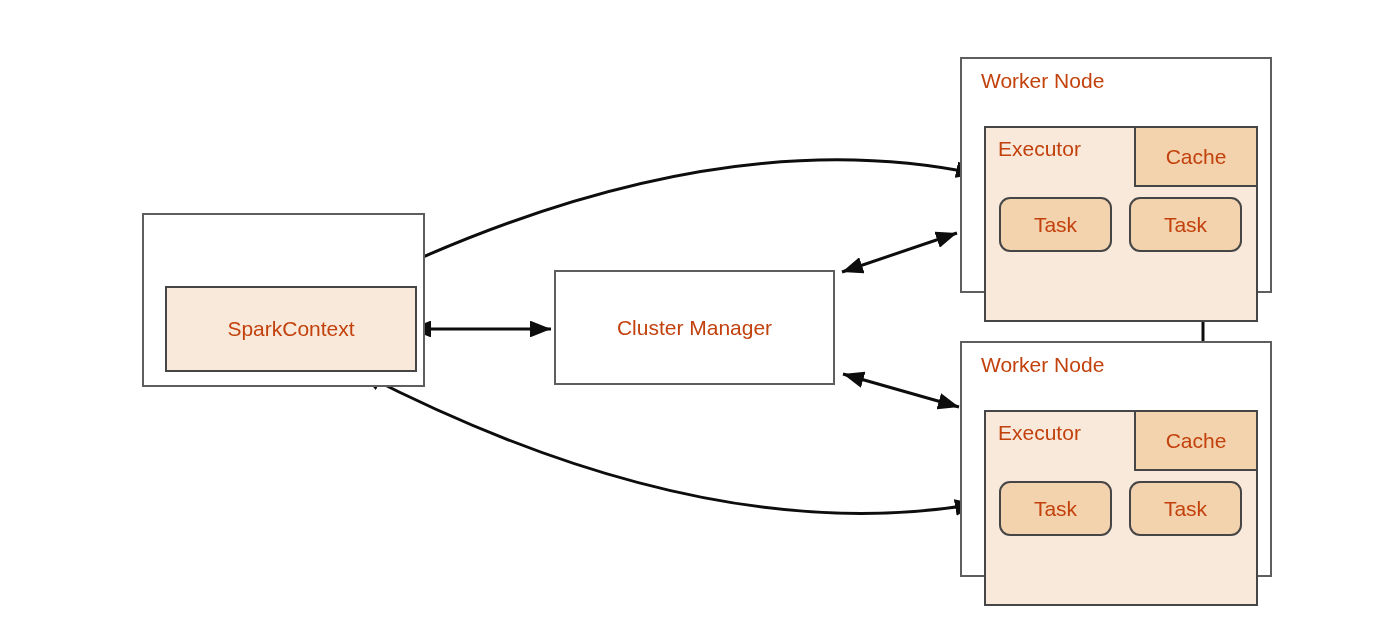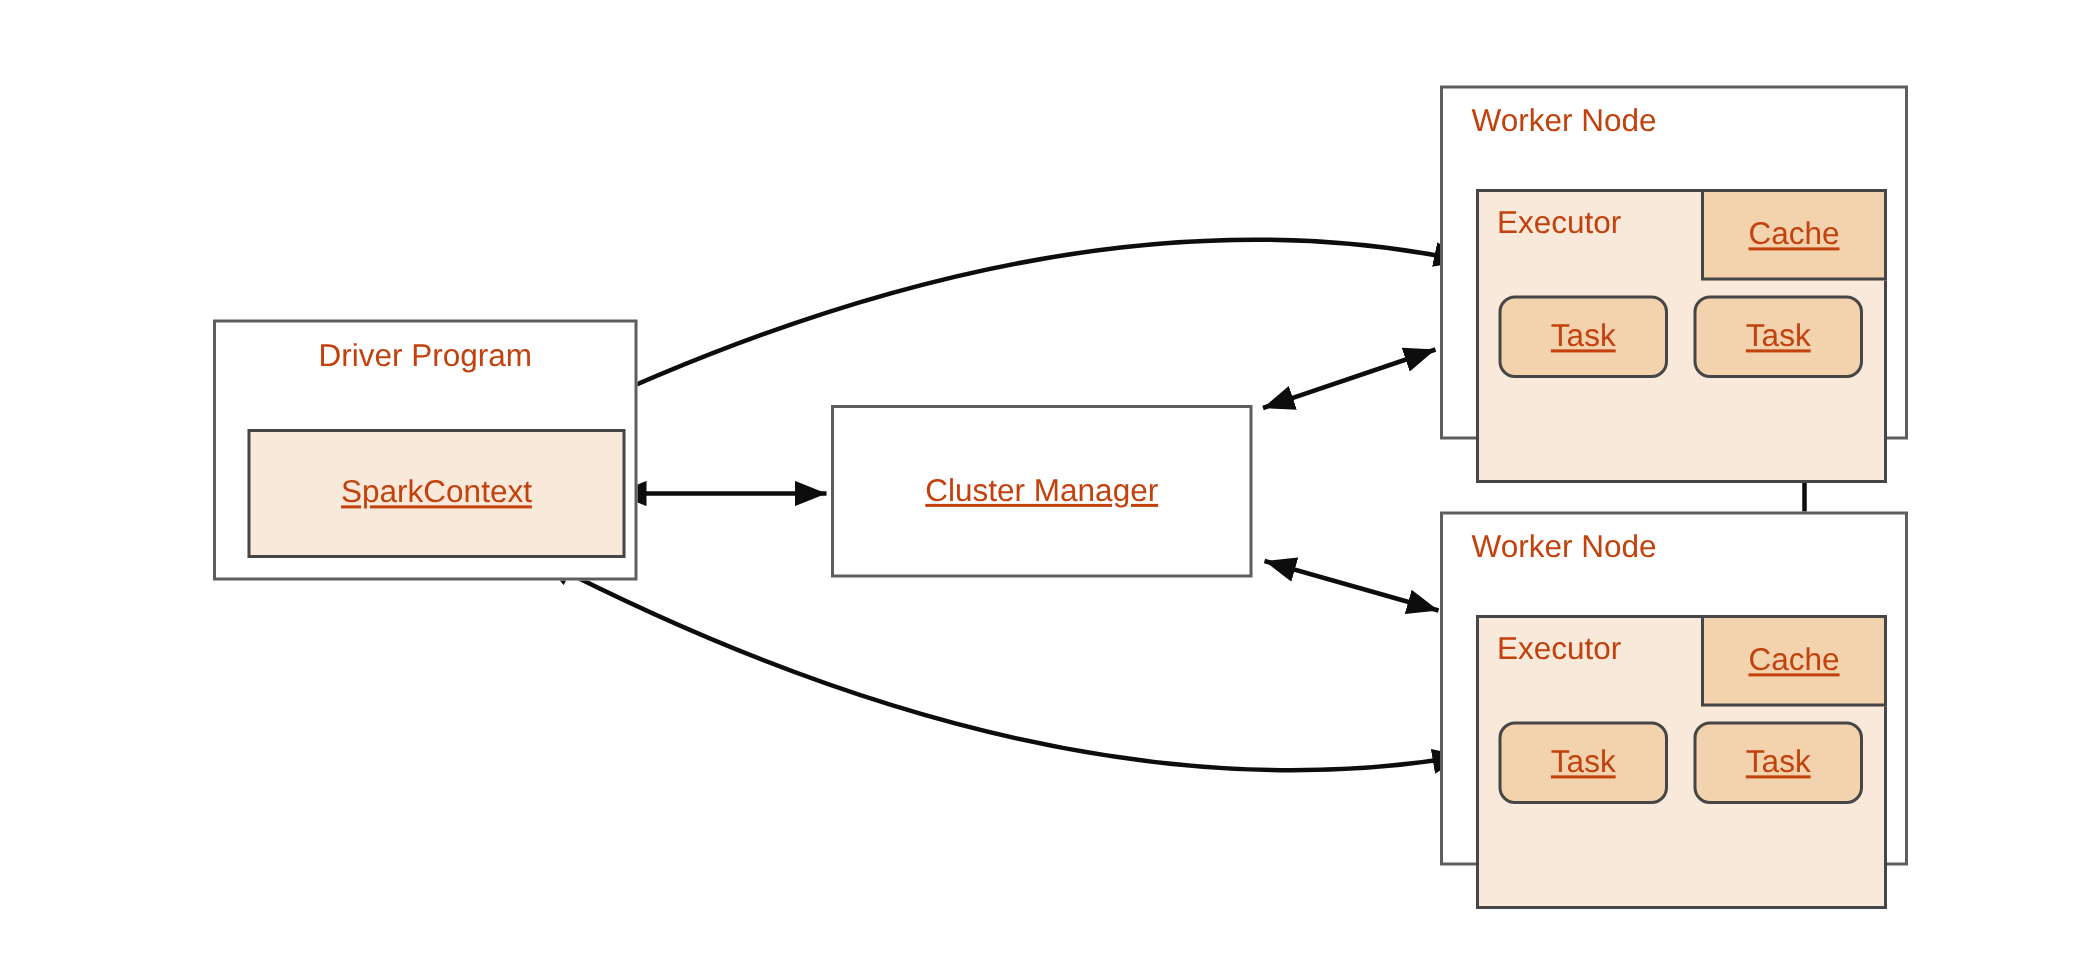--- a/index.html
+++ b/index.html
@@ -36,21 +36,20 @@
     white-space: nowrap;
     color: #c2410c;
   }
   .label.centered {
     left: 0; right: 0;
     text-align: center;
   }
   .label.vcentered {
     top: 50%;
     transform: translateY(-50%);
-    text-decoration: underline;
   }
   
   #driver   { left: 142px; top: 213px; width: 283px; height: 174px; }
   #driver-title { top: 11px; }
   #sparkctx { left: 21px;  top: 71px;  width: 252px; height: 86px; position: absolute; box-sizing: border-box; }
   
   #cluster  { left: 554px; top: 270px; width: 281px; height: 115px; padding-left: 40px; }
   
   .worker { width: 312px; height: 236px; }
   #worker1 { left: 960px; top: 57px;  }
@@ -102,21 +101,20 @@
     </defs>
     <path class="shaft" d="M 366 283 Q 710 118 977 174" marker-start="url(#head)" marker-end="url(#head)"></path>
     <path class="shaft" d="M 361 373 Q 705 550 976 504" marker-start="url(#head)" marker-end="url(#head)"></path>
     <path class="shaft" d="M 410 329 L 551 329" marker-start="url(#head)" marker-end="url(#head)"></path>
     <path class="shaft" d="M 842 272 L 957 233" marker-start="url(#head)" marker-end="url(#head)"></path>
     <path class="shaft" d="M 843 374 L 959 407" marker-start="url(#head)" marker-end="url(#head)"></path>
     <path class="shaft" d="M 1203 279 L 1203 403" marker-start="url(#head)" marker-end="url(#head)"></path>
   </svg>
 
   <div id="driver" class="box outer">
-    <div id="driver-title" class="label centered">Driver Program</div>
     <div id="sparkctx" class="inner fill-light">
       <div class="label centered vcentered">SparkContext</div>
     </div>
   </div>
 
   <div id="cluster" class="box outer">
     <div class="label centered vcentered">Cluster Manager</div>
   </div>
 
   <div id="worker1" class="box outer worker">

